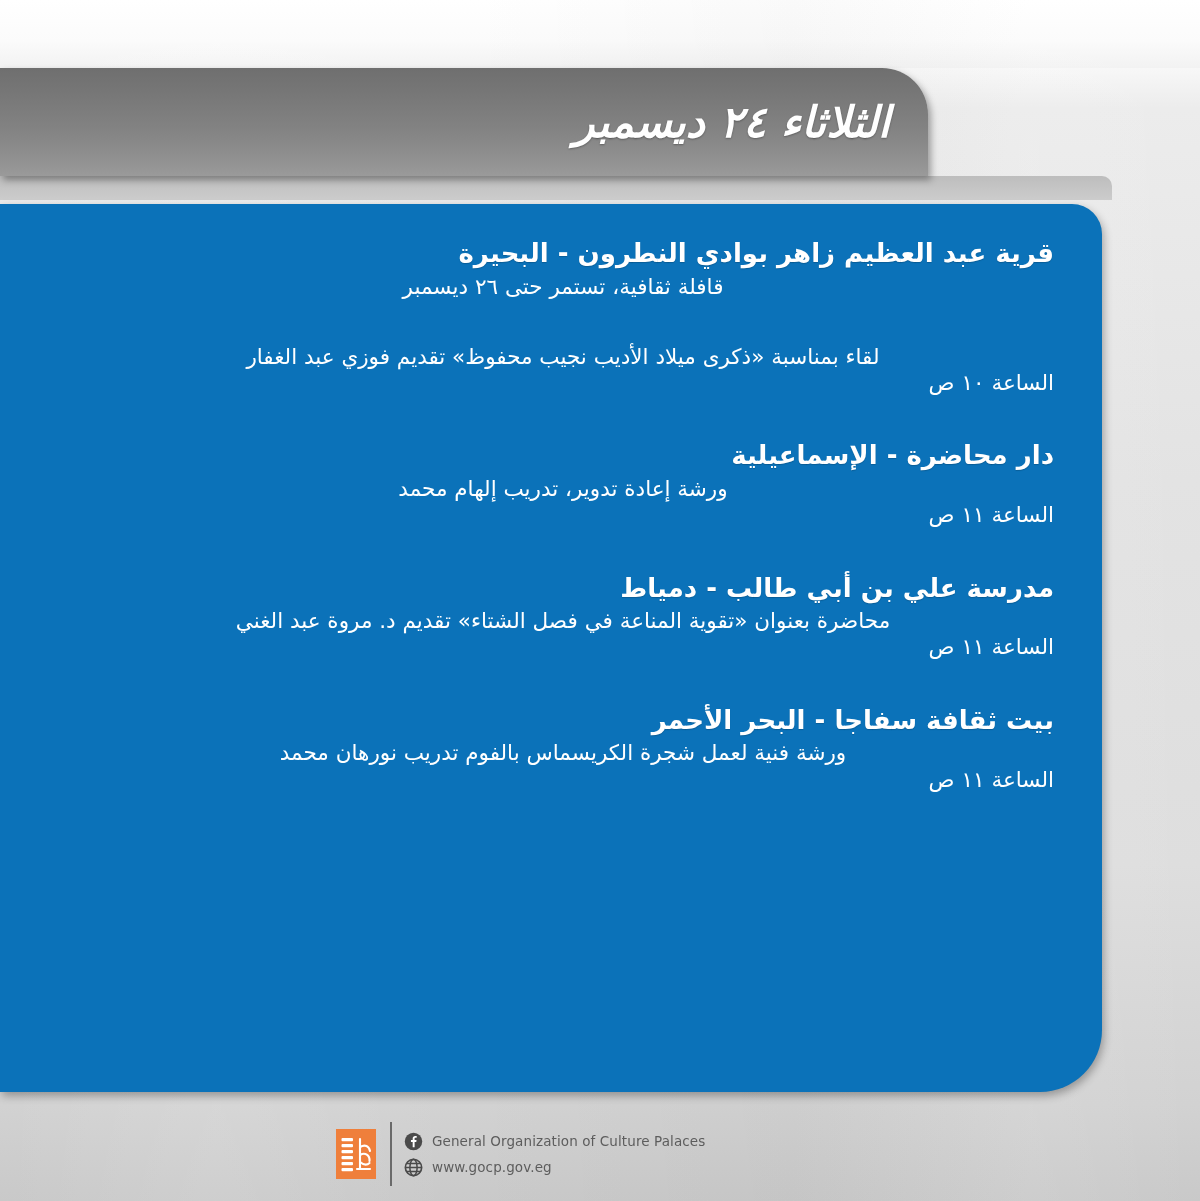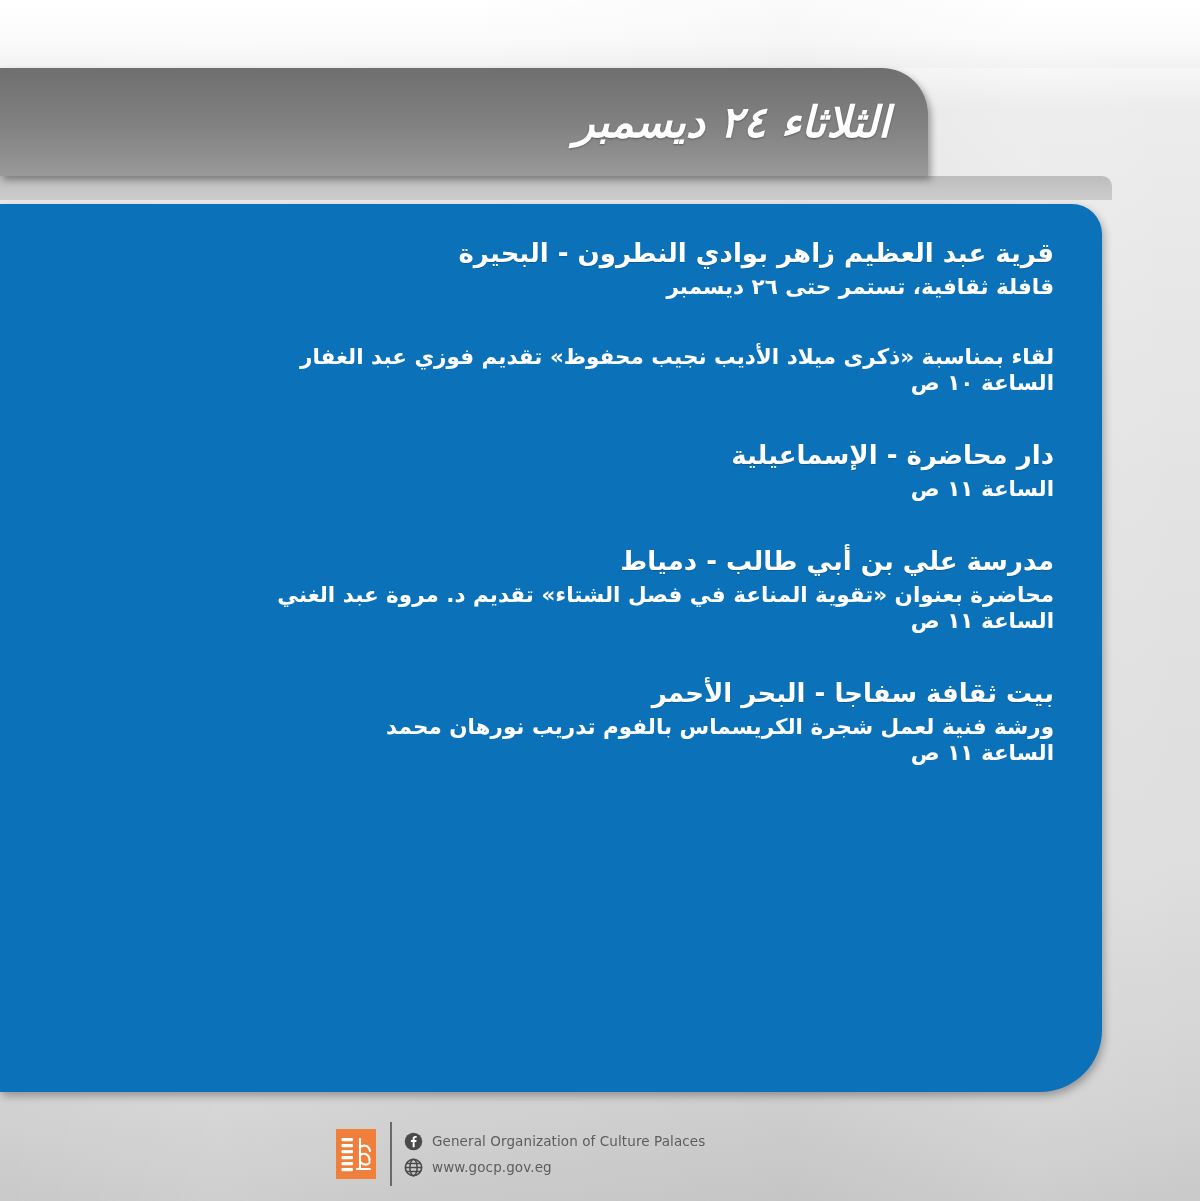--- a/index.html
+++ b/index.html
@@ -96,27 +96,28 @@
   }
   .event-venue{
     font-size:26px;
     font-weight:bold;
     margin:0 0 4px 0;
     white-space:nowrap;
     text-shadow:0 1px 1px rgba(0,0,0,.18);
   }
   .event-desc{
     font-size:21.5px;
-    font-weight:bold;
+    font-weight:normal;
     margin:0;
     white-space:nowrap;
+    text-align:center;
   }
   .event-time{
     font-size:21.5px;
-    font-weight:bold;
+    font-weight:normal;
     margin:0;
     white-space:nowrap;
   }
 
   
   .footer{
     position:absolute;
     left:336px;top:1122px;
     display:flex;align-items:center;
     direction:ltr;
@@ -176,20 +177,21 @@
 
       </div>
 
       <div class="event">
         <p class="event-desc">لقاء بمناسبة «ذكرى ميلاد الأديب نجيب محفوظ» تقديم فوزي عبد الغفار</p>
         <p class="event-time">الساعة ١٠ ص</p>
       </div>
 
       <div class="event">
         <p class="event-venue">دار محاضرة - الإسماعيلية</p>
+        <p class="event-desc">ورشة إعادة تدوير، تدريب إلهام محمد</p>
         <p class="event-time">الساعة ١١ ص</p>
       </div>
 
       <div class="event">
         <p class="event-venue">مدرسة علي بن أبي طالب - دمياط</p>
         <p class="event-desc">محاضرة بعنوان «تقوية المناعة في فصل الشتاء» تقديم د. مروة عبد الغني</p>
         <p class="event-time">الساعة ١١ ص</p>
       </div>
 
       <div class="event">

